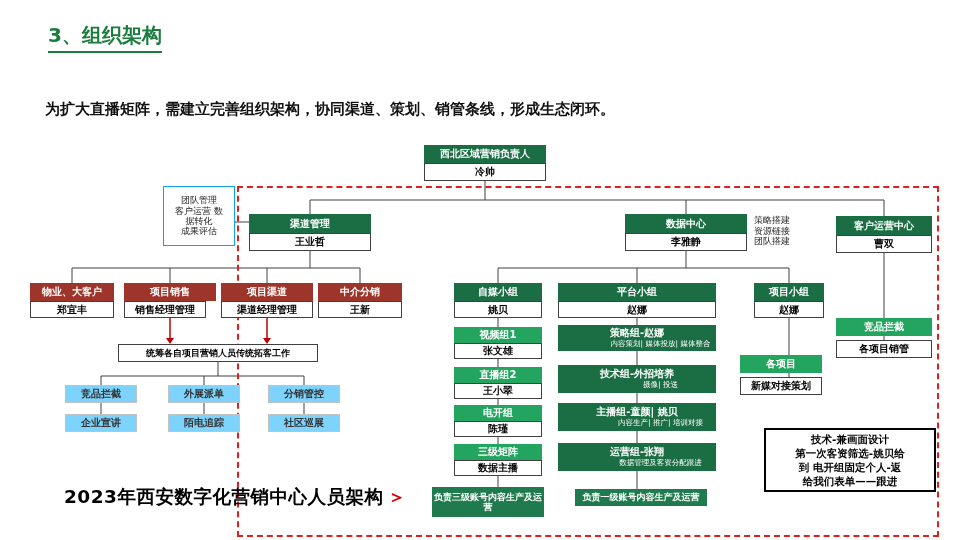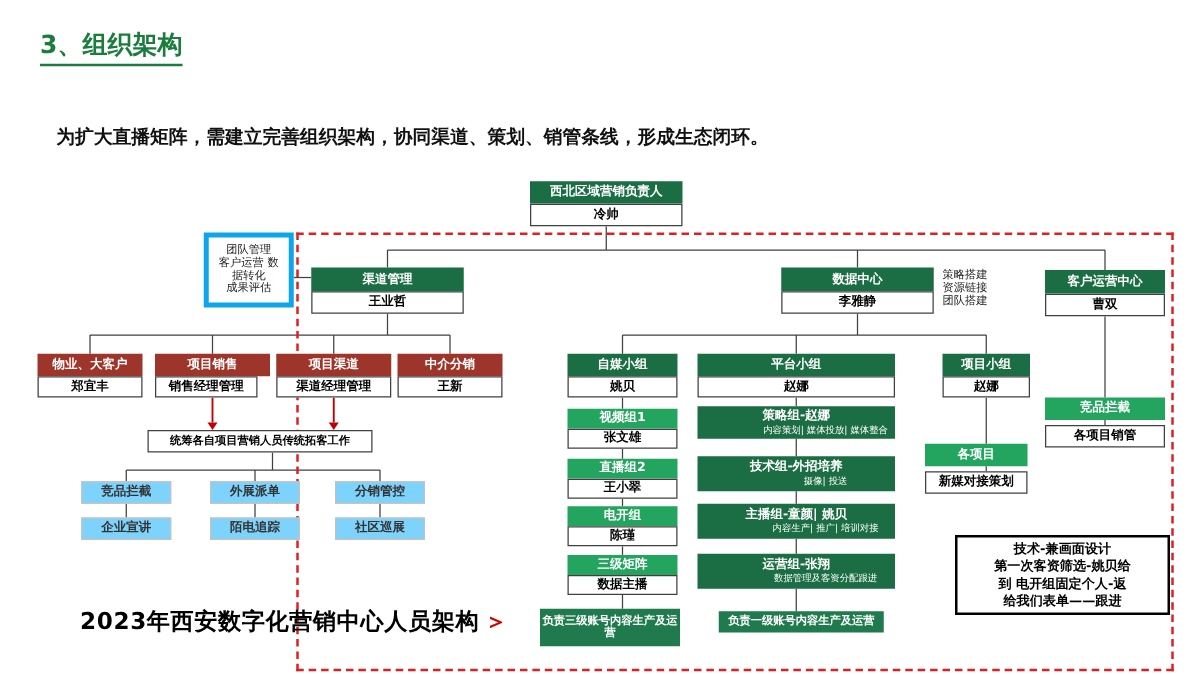--- a/index.html
+++ b/index.html
@@ -9,24 +9,24 @@
   .hdr{background:#1b6e44;color:#fff;font-weight:700;font-size:10px;}
   .maroon{background:#9e352b;color:#fff;font-weight:700;font-size:10px;}
   .name{background:#fff;border:1px solid #404040;color:#000;font-weight:700;font-size:10px;}
   .mid{background:#23a45f;color:#fff;font-weight:700;font-size:10px;}
   .gray{background:#7dd3fc;border:1px solid #c2c2c2;color:#333;font-weight:700;font-size:10px;}
   .team{background:#1b6e44;color:#fff;flex-direction:column;gap:1px;}
   .team .t{font-size:10px;font-weight:700;display:block;}
   .team .d{font-size:7.5px;display:block;margin-left:47px;}
   .footerbox{background:#1f7a4d;color:#fff;font-weight:700;font-size:9px;}
   .pre{white-space:pre-line;}
-  .smallnote{font-size:9px;color:#222;border:4px solid #0ea5e9;background:#fff;}
+  .smallnote{font-size:9px;color:#222;border:1px solid #0ea5e9;background:#fff;}
   .plainnote{font-size:9px;color:#222;justify-content:flex-start;text-align:left;}
   .bignote{background:#fff;border:2px solid #000000;font-weight:700;font-size:10.5px;color:#000;line-height:1.35;}
-  .title{position:absolute;left:32px;top:22px;font-size:20px;font-weight:800;color:#1a7c3d;border-bottom:2px solid #1a7c3d;padding-bottom:2px;}
+  .title{position:absolute;left:48px;top:22px;font-size:20px;font-weight:800;color:#1a7c3d;border-bottom:2px solid #1a7c3d;padding-bottom:2px;}
   .intro{position:absolute;left:45px;top:100px;font-size:15px;font-weight:600;color:#111;}
   .dashed{position:absolute;left:237px;top:186px;width:698px;height:347px;border:2px dashed #e02020;}
   .lines{position:absolute;left:0;top:0;pointer-events:none;}
   .lines line{stroke:#404040;stroke-width:1;}
   .lines line.red{stroke:#c00000;stroke-width:1.5;}
   .bottom-heading{position:absolute;left:64px;top:484px;font-size:18.5px;font-weight:800;color:#000;letter-spacing:0.5px;}
   .bottom-heading .arrow{color:#d40000;margin-left:4px;font-weight:800;}
 </style>
 </head>
 <body>
@@ -120,21 +120,21 @@
 
   <div class="box maroon" style="left:124px;top:283px;width:92px;height:18px">项目销售</div>
   <div class="box name" style="left:124px;top:301px;width:82px;height:17px">销售经理管理</div>
 
   <div class="box maroon" style="left:221px;top:283px;width:92px;height:18px">项目渠道</div>
   <div class="box name" style="left:221px;top:301px;width:92px;height:17px">渠道经理管理</div>
 
   <div class="box maroon" style="left:318px;top:283px;width:84px;height:18px">中介分销</div>
   <div class="box name" style="left:318px;top:301px;width:84px;height:17px">王新</div>
 
-  <div class="box name" style="left:118px;top:344px;width:180px;height:18px;font-size:9px">统筹各自项目营销人员传统拓客工作</div>
+  <div class="box name" style="left:118px;top:344px;width:200px;height:18px;font-size:9px">统筹各自项目营销人员传统拓客工作</div>
 
   <div class="box gray" style="left:65px;top:385px;width:72px;height:18px">竞品拦截</div>
   <div class="box gray" style="left:168px;top:385px;width:72px;height:18px">外展派单</div>
   <div class="box gray" style="left:268px;top:385px;width:72px;height:18px">分销管控</div>
   <div class="box gray" style="left:65px;top:414px;width:72px;height:18px">企业宣讲</div>
   <div class="box gray" style="left:168px;top:414px;width:72px;height:18px">陌电追踪</div>
   <div class="box gray" style="left:268px;top:414px;width:72px;height:18px">社区巡展</div>
 
   <div class="box hdr" style="left:454px;top:283px;width:88px;height:18px">自媒小组</div>
   <div class="box name" style="left:454px;top:301px;width:88px;height:17px">姚贝</div>

